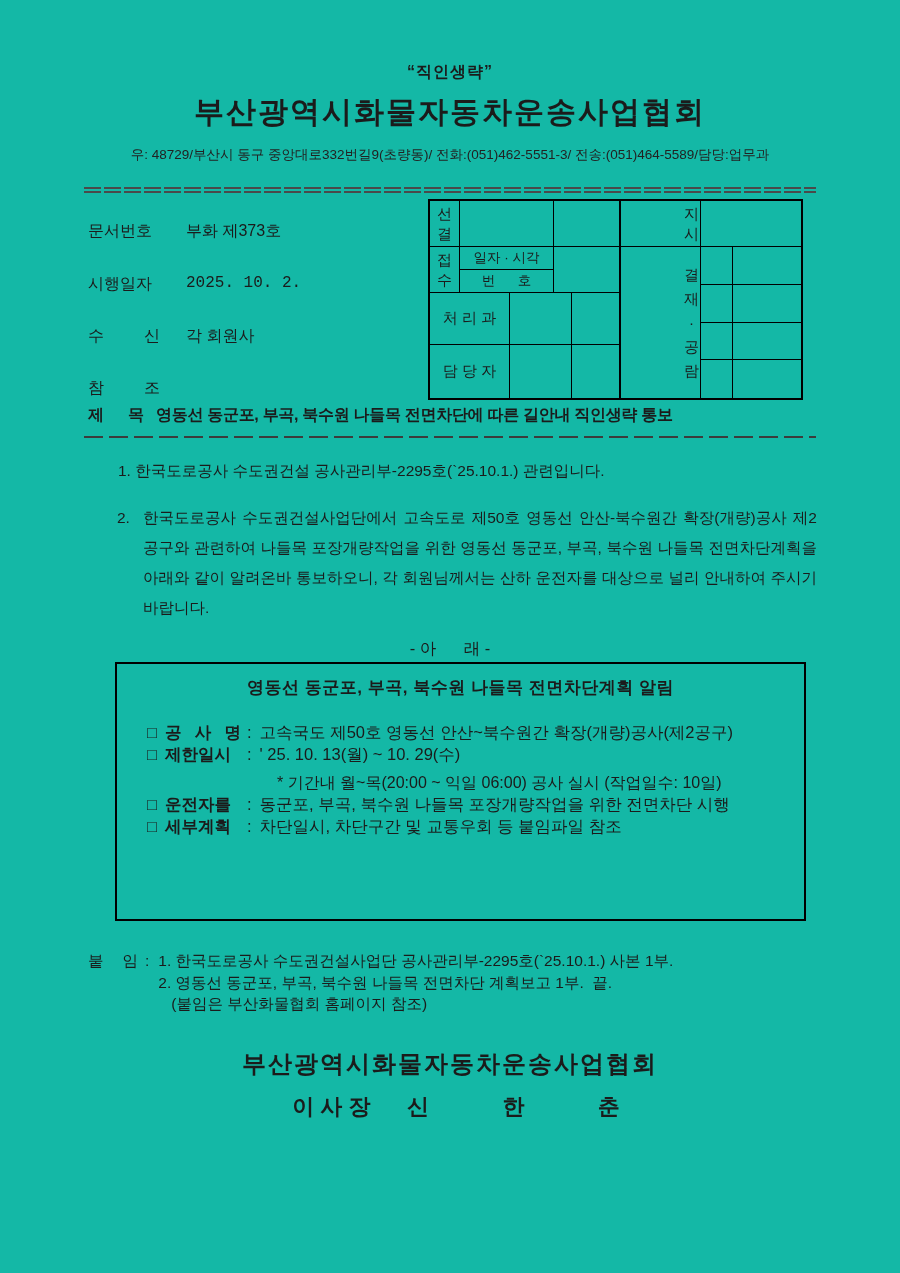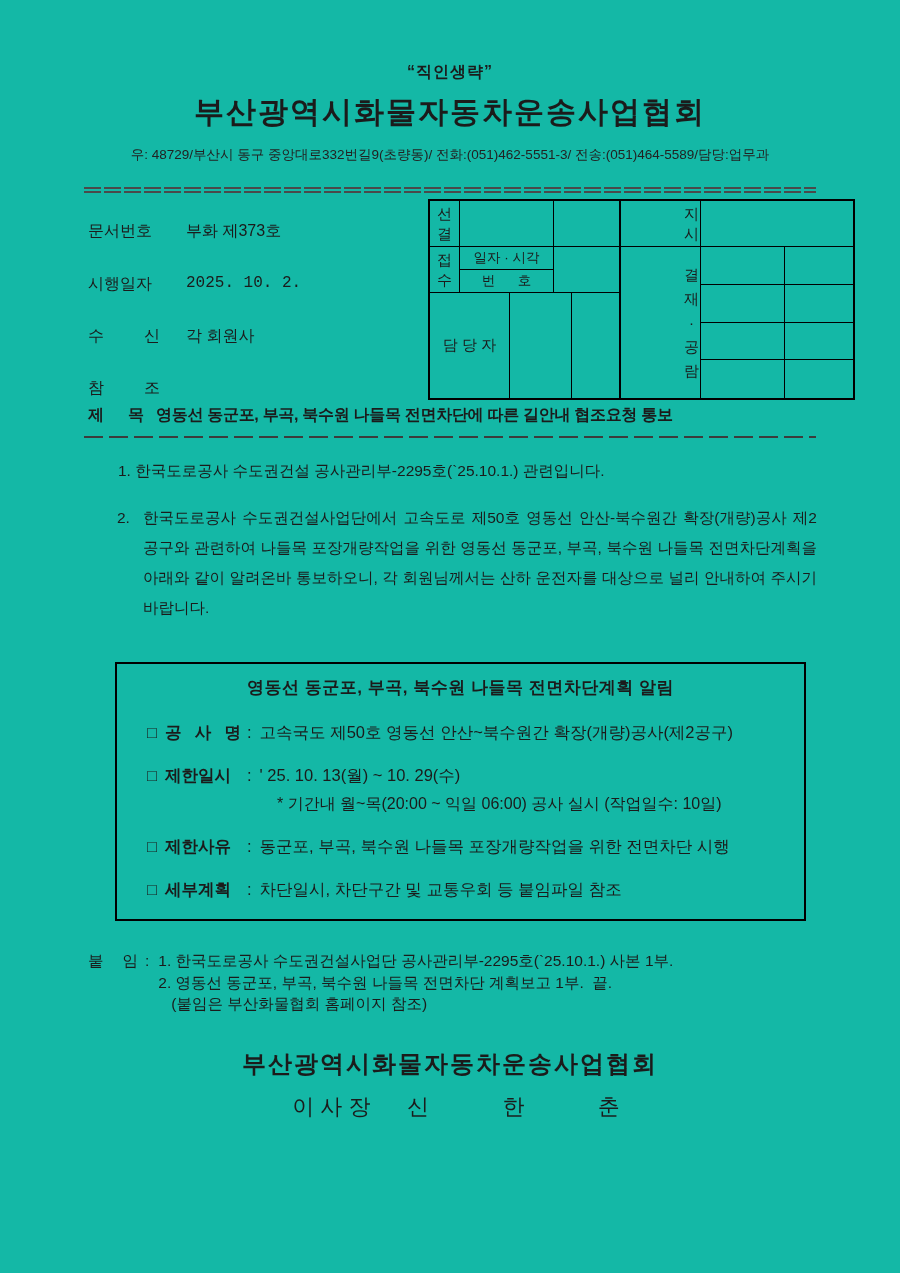--- a/index.html
+++ b/index.html
@@ -27,21 +27,21 @@
   .info-row { position:absolute; left:88px; font-size:16px; white-space:nowrap; }
   .ir0 { top:221px; } .ir1 { top:274px;font-family:Liberation Mono, monospace; } .ir2 { top:326px; } .ir3 { top:378px; }
   .ir4 { top:405px; font-weight:bold; }
   .info-label { display:inline-block; width:72px; text-align:justify; text-align-last:justify; vertical-align:top; }
   .info-value { margin-left:26px; }
   .ir4 .info-label { width:56px; }
   .ir4 .info-value { margin-left:12px; letter-spacing:-0.3px; }
   .dashed-line { position:absolute; top:436px; left:84px; width:732px; height:2px;
     background:repeating-linear-gradient(to right,#3c3c3c 0 19px,transparent 19px 25px); }
   
-  .approval-table { position:absolute; left:428px; top:199px; width:427px; height:201px;
+  .approval-table { position:absolute; left:428px; top:199px; width:375px; height:201px;
     border:2px solid #000; box-sizing:border-box; display:flex; font-size:15px; }
   .approval-table * { box-sizing:border-box; }
   .at-left { width:189px; display:flex; flex-direction:column; }
   .at-row { display:flex; }
   .r1,.r2 { height:46px; border-bottom:1px solid #000; }
   .r3 { height:52px; border-bottom:1px solid #000; }
   .r4 { flex:1; }
   .labcell { width:30px; border-right:1px solid #000; display:flex; align-items:center; justify-content:center; }
   .vstack { width:1.15em; word-break:break-all; text-align:center; line-height:20px; }
   .vstack.tall { line-height:24px; }
@@ -67,41 +67,41 @@
   .para2 { position:absolute; left:117px; top:503px; width:700px; font-size:15.5px;
     line-height:30px; display:flex; }
   .para2-marker { width:26px; flex-shrink:0; }
   .para2-text { flex:1; text-align:justify; }
   .arae { position:absolute; top:638px; left:0; right:0; text-align:center;
     font-size:16.5px; white-space:pre; }
   
   .notice-box { position:absolute; left:115px; top:662px; width:691px; height:259px;
     border:2px solid #000; box-sizing:border-box; padding:12px 30px; font-size:16.5px; }
   .box-title { text-align:center; font-weight:bold; font-size:17px; letter-spacing:0.5px; }
-  .box-item { margin-top:21px; white-space:nowrap; }
+  .box-item { white-space:nowrap; }
   .box-item.first { margin-top:23px; }
   .box-bullet { margin-right:8px; }
   .box-label { font-weight:bold; display:inline-block; width:76px;
     text-align:justify; text-align-last:justify; }
   .box-colon { margin:0 8px 0 6px; }
   .box-note { margin-top:7px; margin-left:130px; font-size:16px; }
   .box-footnote { margin-top:13px; }
   
   .attachments { position:absolute; left:88px; top:950px; font-size:15.5px;
     line-height:21.5px; display:flex; }
   .att-label { display:inline-block; width:50px; text-align:justify;
     text-align-last:justify; flex-shrink:0; }
   .att-colon { margin:0 9px 0 7px; }
   .att-line { white-space:pre; }
   .att-line.l2 { margin-left:13px; }
   
   .footer-org { position:absolute; top:1048px; left:0; right:0; text-align:center;
     font-size:24px; font-weight:bold; letter-spacing:2px; }
   .footer-signer { position:absolute; top:1092px; left:12px; right:0; text-align:center;
-    font-size:22px; font-weight:normal; white-space:pre; }
+    font-size:22px; font-weight:bold; white-space:pre; }
 </style>
 </head>
 <body>
 
 <div class="page">
 
   <div class="stamp-note">“직인생략”</div>
   <div class="org-title">부산광역시화물자동차운송사업협회</div>
   <div class="addr">우: 48729/부산시 동구 중앙대로332번길9(초량동)/ 전화:(051)462-5551-3/ 전송:(051)464-5589/담당:업무과</div>
   <div class="double-line"></div>
@@ -112,41 +112,46 @@
   <div class="info-row ir1">
     <span class="info-label">시행일자</span><span class="info-value">2025. 10. 2.</span>
   </div>
   <div class="info-row ir2">
     <span class="info-label">수 신</span><span class="info-value">각 회원사</span>
   </div>
   <div class="info-row ir3">
     <span class="info-label">참 조</span><span class="info-value"></span>
   </div>
   <div class="info-row ir4">
-    <span class="info-label">제 목</span><span class="info-value">영동선 동군포, 부곡, 북수원 나들목 전면차단에 따른 길안내 협조요청 통보</span>
+    <span class="info-label">제 목</span><span class="info-value">영동선 동군포, 부곡, 북수원 나들목 전면차단에 따른 길안내 직인생략 통보</span>
   </div>
   <div class="dashed-line"></div>
 
   <div class="approval-table">
     <div class="at-left">
       <div class="at-row r1">
         <div class="labcell">
           <div class="vstack">선결</div>
         </div>
         <div class="c2"></div>
         <div class="c3"></div>
       </div>
       <div class="at-row r2">
         <div class="labcell">
           <div class="vstack">접수</div>
         </div>
         <div class="c2">
           <div class="sub top">일자 · 시각</div>
           <div class="sub">번      호</div>
         </div>
+        <div class="c3"></div>
+      </div>
+      <div class="at-row r3">
+        <div class="wide-lab">처 리 과</div>
+        <div class="c2"></div>
         <div class="c3"></div>
       </div>
       <div class="at-row r4">
         <div class="wide-lab">담 당 자</div>
         <div class="c2"></div>
         <div class="c3"></div>
       </div>
     </div>
     <div class="at-right">
       <div class="rr1">
@@ -171,32 +176,33 @@
         </div>
       </div>
     </div>
   </div>
 
   <div class="para1">1. 한국도로공사 수도권건설 공사관리부-2295호(`25.10.1.) 관련입니다.</div>
   <div class="para2">
     <div class="para2-marker">2.</div>
     <div class="para2-text">한국도로공사 수도권건설사업단에서 고속도로 제50호 영동선 안산-북수원간 확장(개량)공사 제2공구와 관련하여 나들목 포장개량작업을 위한 영동선 동군포, 부곡, 북수원 나들목 전면차단계획을 아래와 같이 알려온바 통보하오니, 각 회원님께서는 산하 운전자를 대상으로 널리 안내하여 주시기 바랍니다.</div>
   </div>
+  <div class="arae">- 아      래 -</div>
 
   <div class="notice-box">
     <div class="box-title">영동선 동군포, 부곡, 북수원 나들목 전면차단계획 알림</div>
     <div class="box-item first">
       <span class="box-bullet">□</span><span class="box-label">공 사 명</span><span class="box-colon">:</span><span>고속국도 제50호 영동선 안산~북수원간 확장(개량)공사(제2공구)</span>
     </div>
     <div class="box-item">
       <span class="box-bullet">□</span><span class="box-label">제한일시</span><span class="box-colon">:</span><span>' 25. 10. 13(월) ~ 10. 29(수)</span>
     </div>
     <div class="box-note">* 기간내 월~목(20:00 ~ 익일 06:00) 공사 실시 (작업일수: 10일)</div>
     <div class="box-item">
-      <span class="box-bullet">□</span><span class="box-label">제한사유</span><span class="box-colon">:</span><span>동군포, 부곡, 북수원 나들목 포장개량작업을 위한 전면차단 시행</span>
+      <span class="box-bullet">□</span><span class="box-label">운전자를</span><span class="box-colon">:</span><span>동군포, 부곡, 북수원 나들목 포장개량작업을 위한 전면차단 시행</span>
     </div>
     <div class="box-item">
       <span class="box-bullet">□</span><span class="box-label">세부계획</span><span class="box-colon">:</span><span>차단일시, 차단구간 및 교통우회 등 붙임파일 참조</span>
     </div>
   </div>
 
   <div class="attachments">
     <span class="att-label">붙 임</span>
       <span class="att-colon">:</span>
     <div class="att-lines">

